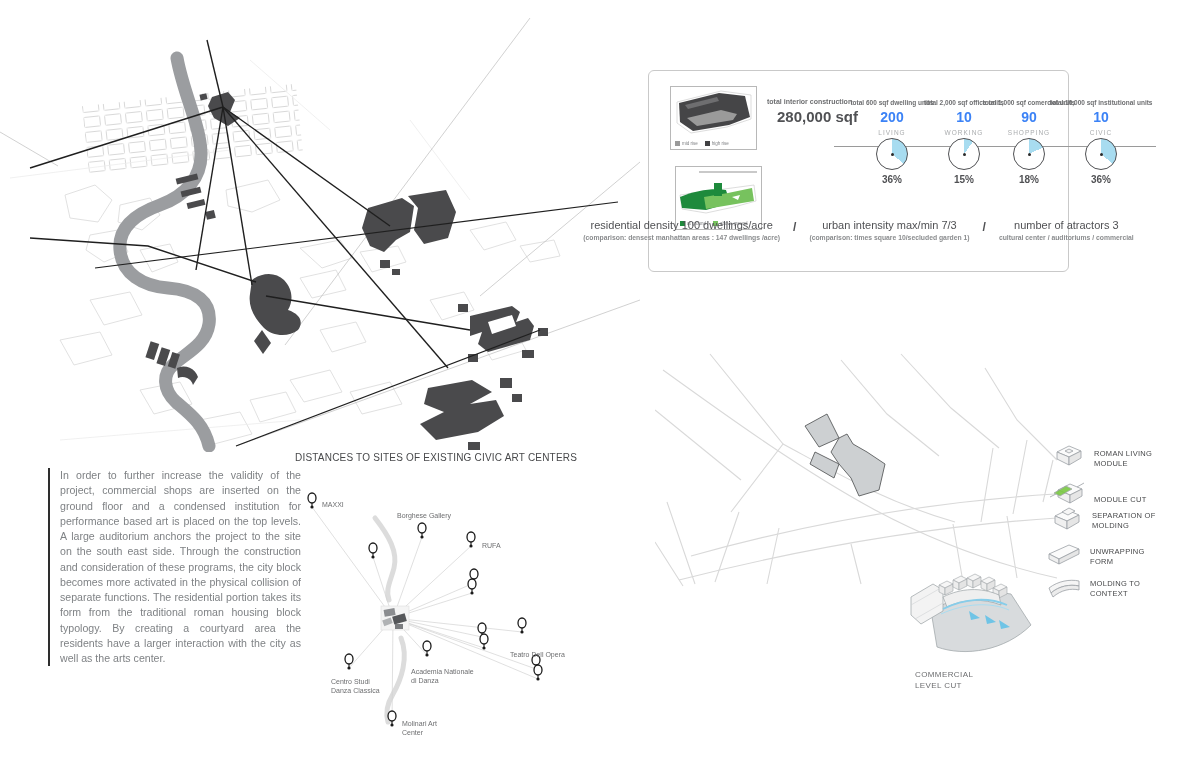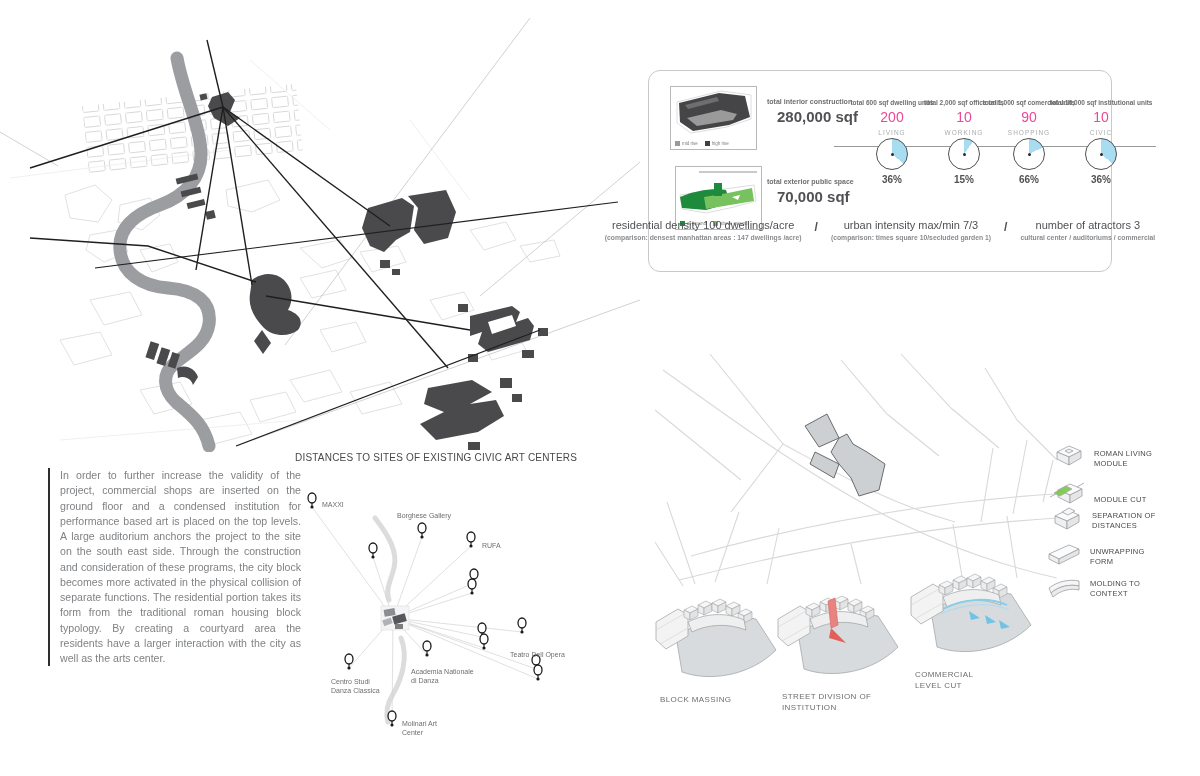--- a/index.html
+++ b/index.html
@@ -5,42 +5,42 @@
   * { margin:0; padding:0; box-sizing:border-box; }
   html,body { width:1200px; height:776px; background:#ffffff;
     font-family:"Liberation Sans", sans-serif; color:#58595b; }
   #canvas { position:relative; width:1200px; height:776px; overflow:hidden; background:#fff; }
   .abs { position:absolute; }
 
   
   #rome-map { left:0; top:0; width:640px; height:452px; }
 
   
-  #stats-panel { left:648px; top:70px; width:464px; height:202px;
-    border:1px solid #c9c9c9; background:#fff; border-radius:12px; }
+  #stats-panel { left:648px; top:70px; width:421px; height:202px;
+    border:1px solid #c9c9c9; background:#fff; border-radius:6px; }
   .diagram-card { position:absolute; border:1px solid #b8b8b8; background:#fff; }
   #card-interior { left:21px; top:15px; width:87px; height:64px; }
   #card-exterior { left:26px; top:95px; width:87px; height:64px; }
   .card-legend { position:absolute; left:4px; bottom:3px; display:flex; gap:7px; align-items:center; }
   .card-legend .li { display:flex; gap:2px; align-items:center; }
   .card-legend .sw { width:5px; height:5px; display:inline-block; }
   .card-legend .lt { font-size:4.5px; color:#808285; }
   .sw-mid{background:#9a9a9a}.sw-high{background:#414143}.sw-atg{background:#1e8a3c}.sw-abg{background:#77c25e}
   .fake-text-line { position:absolute; right:4px; top:4px; width:58px; height:2px; background:#c9c9c9; }
   .card-caption { position:absolute; width:170px; }
   #cap-interior { left:118px; top:27px; }
   #cap-exterior { left:118px; top:107px; }
   .card-caption .cl { font-size:7px; font-weight:bold; color:#6d6e70; }
   .card-caption .cv { font-size:15px; font-weight:bold; color:#505154; margin-top:3px; margin-left:10px; }
 
   #pie-line { position:absolute; left:185px; top:75px; width:322px; height:1px; background:#9a9a9a; }
   .pie-col { position:absolute; top:28px; width:110px; text-align:center; }
   #pie-col-0{left:188px}#pie-col-1{left:260px}#pie-col-2{left:325px}#pie-col-3{left:397px}
   .pie-total { font-size:6.5px; font-weight:bold; color:#6d6e70; white-space:nowrap; }
-  .pie-count { font-size:14px; font-weight:normal; color:#ec4899; margin-top:3px; }
+  .pie-count { font-size:14px; font-weight:bold; color:#3b82f6; margin-top:3px; }
   .pie-cat { font-size:6.5px; color:#aaacae; letter-spacing:1px; margin-top:4px; }
   .pie { width:32px; height:32px; border-radius:50%; border:1px solid #505154;
     margin:2px auto 0 auto; position:relative; background:#fff; }
   .pie::after { content:""; position:absolute; left:50%; top:50%; width:3px; height:3px;
     margin:-1.5px 0 0 -1.5px; border-radius:50%; background:#2b2b2b; }
   .pie-pct { font-size:10px; font-weight:bold; color:#505154; margin-top:4px; }
 
   #metrics-row { position:absolute; left:0; right:0; top:148px; display:flex;
     justify-content:center; align-items:flex-start; gap:13px; }
   .metric { text-align:center; }
@@ -201,24 +201,20 @@
         <span class="li">
             <span class="sw sw-atg"></span>
             <span class="lt">at ground</span>
           </span>
         <span class="li">
             <span class="sw sw-abg"></span>
             <span class="lt">above ground</span>
           </span>
       </div>
     </div>
-    <div id="cap-exterior" class="card-caption">
-      <div class="cl">total exterior public space</div>
-      <div class="cv">70,000 sqf</div>
-    </div>
 
     <div id="pie-line"></div>
 
     <div class="pie-col" id="pie-col-0">
       <div class="pie-total">total 600 sqf dwelling units</div>
       <div class="pie-count">200</div>
       <div class="pie-cat">LIVING</div>
       <div class="pie" style="background: conic-gradient(rgb(168, 220, 240) 0deg, rgb(168, 220, 240) 36%, rgb(255, 255, 255) 36%, rgb(255, 255, 255) 100%);"></div>
       <div class="pie-pct">36%</div>
     </div>
@@ -227,21 +223,21 @@
       <div class="pie-count">10</div>
       <div class="pie-cat">WORKING</div>
       <div class="pie" style="background: conic-gradient(rgb(168, 220, 240) 0deg, rgb(168, 220, 240) 10%, rgb(255, 255, 255) 10%, rgb(255, 255, 255) 100%);"></div>
       <div class="pie-pct">15%</div>
     </div>
     <div class="pie-col" id="pie-col-2">
       <div class="pie-total">total 1,000 sqf comercial units</div>
       <div class="pie-count">90</div>
       <div class="pie-cat">SHOPPING</div>
       <div class="pie" style="background: conic-gradient(rgb(168, 220, 240) 0deg, rgb(168, 220, 240) 18%, rgb(255, 255, 255) 18%, rgb(255, 255, 255) 100%);"></div>
-      <div class="pie-pct">66%</div>
+      <div class="pie-pct">18%</div>
     </div>
     <div class="pie-col" id="pie-col-3">
       <div class="pie-total">total 10,000 sqf institutional units</div>
       <div class="pie-count">10</div>
       <div class="pie-cat">CIVIC</div>
       <div class="pie" style="background: conic-gradient(rgb(168, 220, 240) 0deg, rgb(168, 220, 240) 36%, rgb(255, 255, 255) 36%, rgb(255, 255, 255) 100%);"></div>
       <div class="pie-pct">36%</div>
     </div>
 
     <div id="metrics-row">
@@ -426,21 +422,21 @@
       <div class="pl-label">MODULE CUT</div>
     </div>
     <div class="pl-item" id="pl-2">
       <svg class="pl-icon" width="38" height="26" viewBox="0 0 38 26">
         <path d="M7,11 L19,5 L31,10 L19,16 Z" fill="#fbfbfb"></path>
           <path d="M7,11 L7,18 L19,24 L19,16 Z" fill="#f0f0f0"></path>
         <path d="M31,10 L31,17 L19,24 L19,16 Z" fill="#e6e6e6"></path>
         <path d="M14,7 L21,3 L27,6 L20,10 Z" fill="#f6f6f6"></path>
       </svg>
       <div class="pl-label">SEPARATION OF
-DISTANCES</div>
+MOLDING</div>
     </div>
     <div class="pl-item" id="pl-3">
       <svg class="pl-icon" width="38" height="26" viewBox="0 0 38 26">
         <path d="M3,13 L23,4 L33,8 L13,18 Z" fill="#fbfbfb"></path>
           <path d="M3,13 L3,18 L13,23 L13,18 Z" fill="#f0f0f0"></path>
         <path d="M33,8 L33,13 L13,23 L13,18 Z" fill="#e6e6e6"></path>
       </svg>
       <div class="pl-label">UNWRAPPING
 FORM</div>
     </div>
@@ -468,35 +464,20 @@
         <use href="#cube" x="36" y="16"></use>
           <use href="#cube" x="50" y="11"></use>
         <use href="#cube" x="64" y="9"></use>
           <use href="#cube" x="78" y="12"></use>
           <use href="#cube" x="90" y="19"></use>
         <path d="M40,34 C58,25 78,24 96,32 L98,42 C80,35 60,36 44,44 Z" fill="#efefef" stroke="#9aa0a4" stroke-width=".7"></path>
       </g>
     </defs>
   </svg>
 
-  <div class="massing-item" id="ms-0">
-    <svg class="massing-fig" width="132" height="98" viewBox="0 0 132 98">
-      <use href="#massing-base"></use>
-    </svg>
-    <div class="massing-label">BLOCK MASSING</div>
-  </div>
-  <div class="massing-item" id="ms-1">
-    <svg class="massing-fig" width="132" height="98" viewBox="0 0 132 98">
-      <use href="#massing-base"></use>
-      <path d="M58,16 L65,13 L68,40 L61,43 Z" fill="#e8837f" stroke="#d9625e" stroke-width=".6"></path>
-      <path d="M61,43 L76,58 L59,53 Z" fill="#e2605c"></path>
-    </svg>
-    <div class="massing-label">STREET DIVISION OF
-INSTITUTION</div>
-  </div>
   <div class="massing-item" id="ms-2">
     <svg class="massing-fig" width="132" height="98" viewBox="0 0 132 98">
       <use href="#massing-base"></use>
       <path d="M40,46 C62,35 86,34 104,42" stroke="#86cdea" stroke-width="1.8" fill="none"></path>
       <path d="M38,51 C62,40 88,39 106,47" stroke="#a9ddf1" stroke-width="1" fill="none"></path>
       <g fill="#6fc4e6">
         <path d="M66,48 L77,55 L68,57 Z"></path>
           <path d="M82,52 L93,59 L84,61 Z"></path>
           <path d="M96,57 L107,64 L98,66 Z"></path>
       </g>

